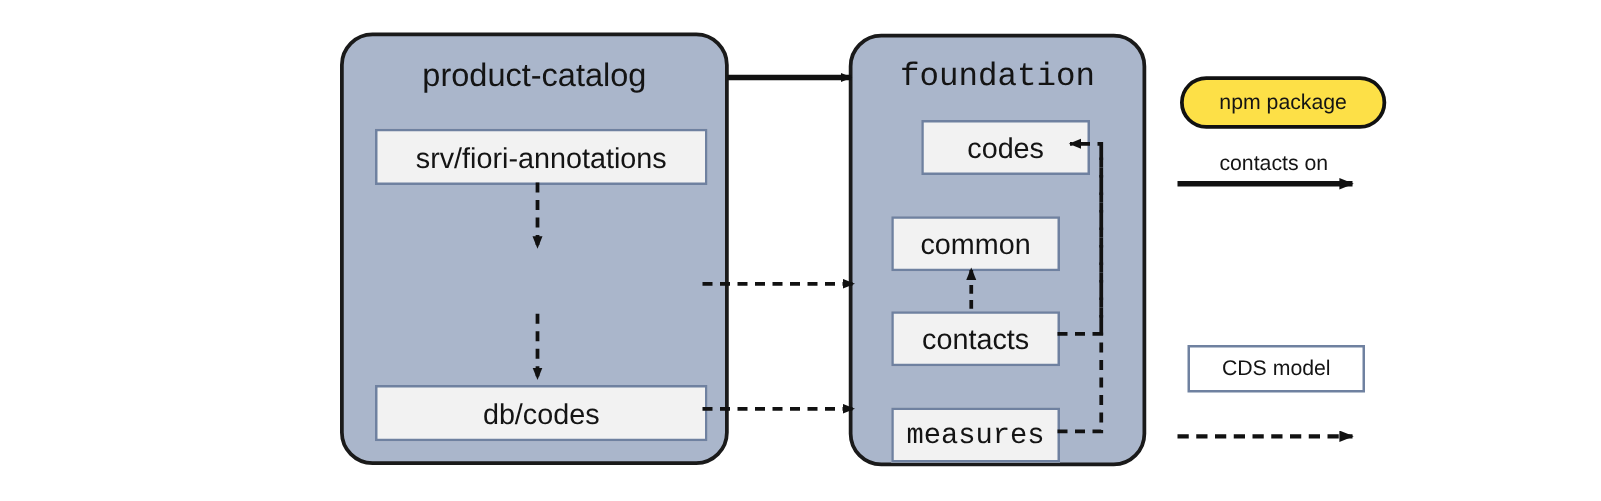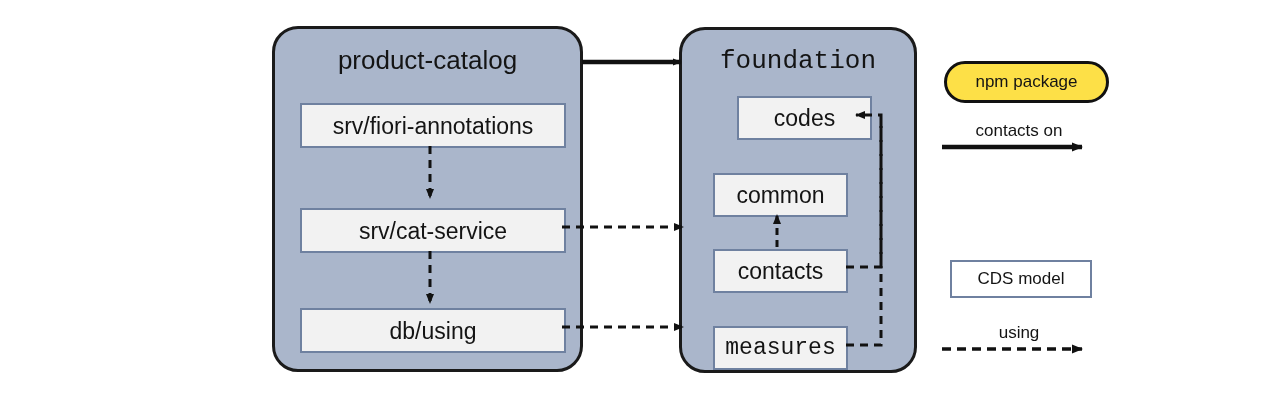--- a/index.html
+++ b/index.html
@@ -101,44 +101,42 @@
 </head>
 <body>
 
 <div id="canvas">
 
   <div class="package" style="left:272px; top:26px; width:311px; height:346px;">
     <div class="package-title" style="top:16px;">product-catalog</div>
 
     <div class="cds-box" style="left:25px; top:74px; width:266px; height:45px;">srv/fiori-annotations</div>
 
-    <div class="cds-box" style="left:25px; top:179px; width:266px; height:45px;">srv/cat-service</div>
 
-    <div class="cds-box" style="left:25px; top:279px; width:266px; height:45px;">db/using</div>
+    <div class="cds-box" style="left:25px; top:279px; width:266px; height:45px;">db/codes</div>
   </div>
 
   <div class="package" style="left:679px; top:27px; width:238px; height:346px;">
     <div class="package-title" style="top:16px;font-family:Liberation Mono, monospace;">foundation</div>
 
     <div class="cds-box" style="left:31px; top:66px; width:135px; height:44px;margin-left:24px;">codes</div>
 
     <div class="cds-box" style="left:31px; top:219px; width:135px; height:44px;">contacts</div>
 
     <div class="cds-box" style="left:31px; top:143px; width:135px; height:44px;">common</div>
 
     <div class="cds-box" style="left:31px; top:296px; width:135px; height:44px;font-family:Liberation Mono, monospace;">measures</div>
   </div>
 
   <div class="legend-pill" style="left:944px; top:61px; width:165px; height:42px;">npm package</div>
 
   <div class="legend-label" style="left:944px; top:121px; width:150px;">contacts on</div>
 
-  <div class="legend-box" style="left:950px; top:260px; width:142px; height:38px;">CDS model</div>
+  <div class="legend-box" style="left:950px; top:276px; width:142px; height:38px;">CDS model</div>
 
-  <div class="legend-label" style="left:944px; top:323px; width:150px;">using</div>
 
   <svg id="connectors" viewBox="0 0 1281 401" xmlns="http://www.w3.org/2000/svg">
     <defs>
       <marker id="arrow-solid" markerWidth="10" markerHeight="10" refX="8.2" refY="3.6" orient="auto" markerUnits="userSpaceOnUse">
         <path d="M0,0 L9,3.6 L0,7.2 Z" fill="#111111"></path>
       </marker>
       <marker id="arrow-dash" markerWidth="11" markerHeight="11" refX="9" refY="4" orient="auto" markerUnits="userSpaceOnUse">
         <path d="M0,0 L10,4 L0,8 Z" fill="#111111"></path>
       </marker>
       <marker id="arrow-legend" markerWidth="13" markerHeight="13" refX="10.5" refY="4.6" orient="auto" markerUnits="userSpaceOnUse">

